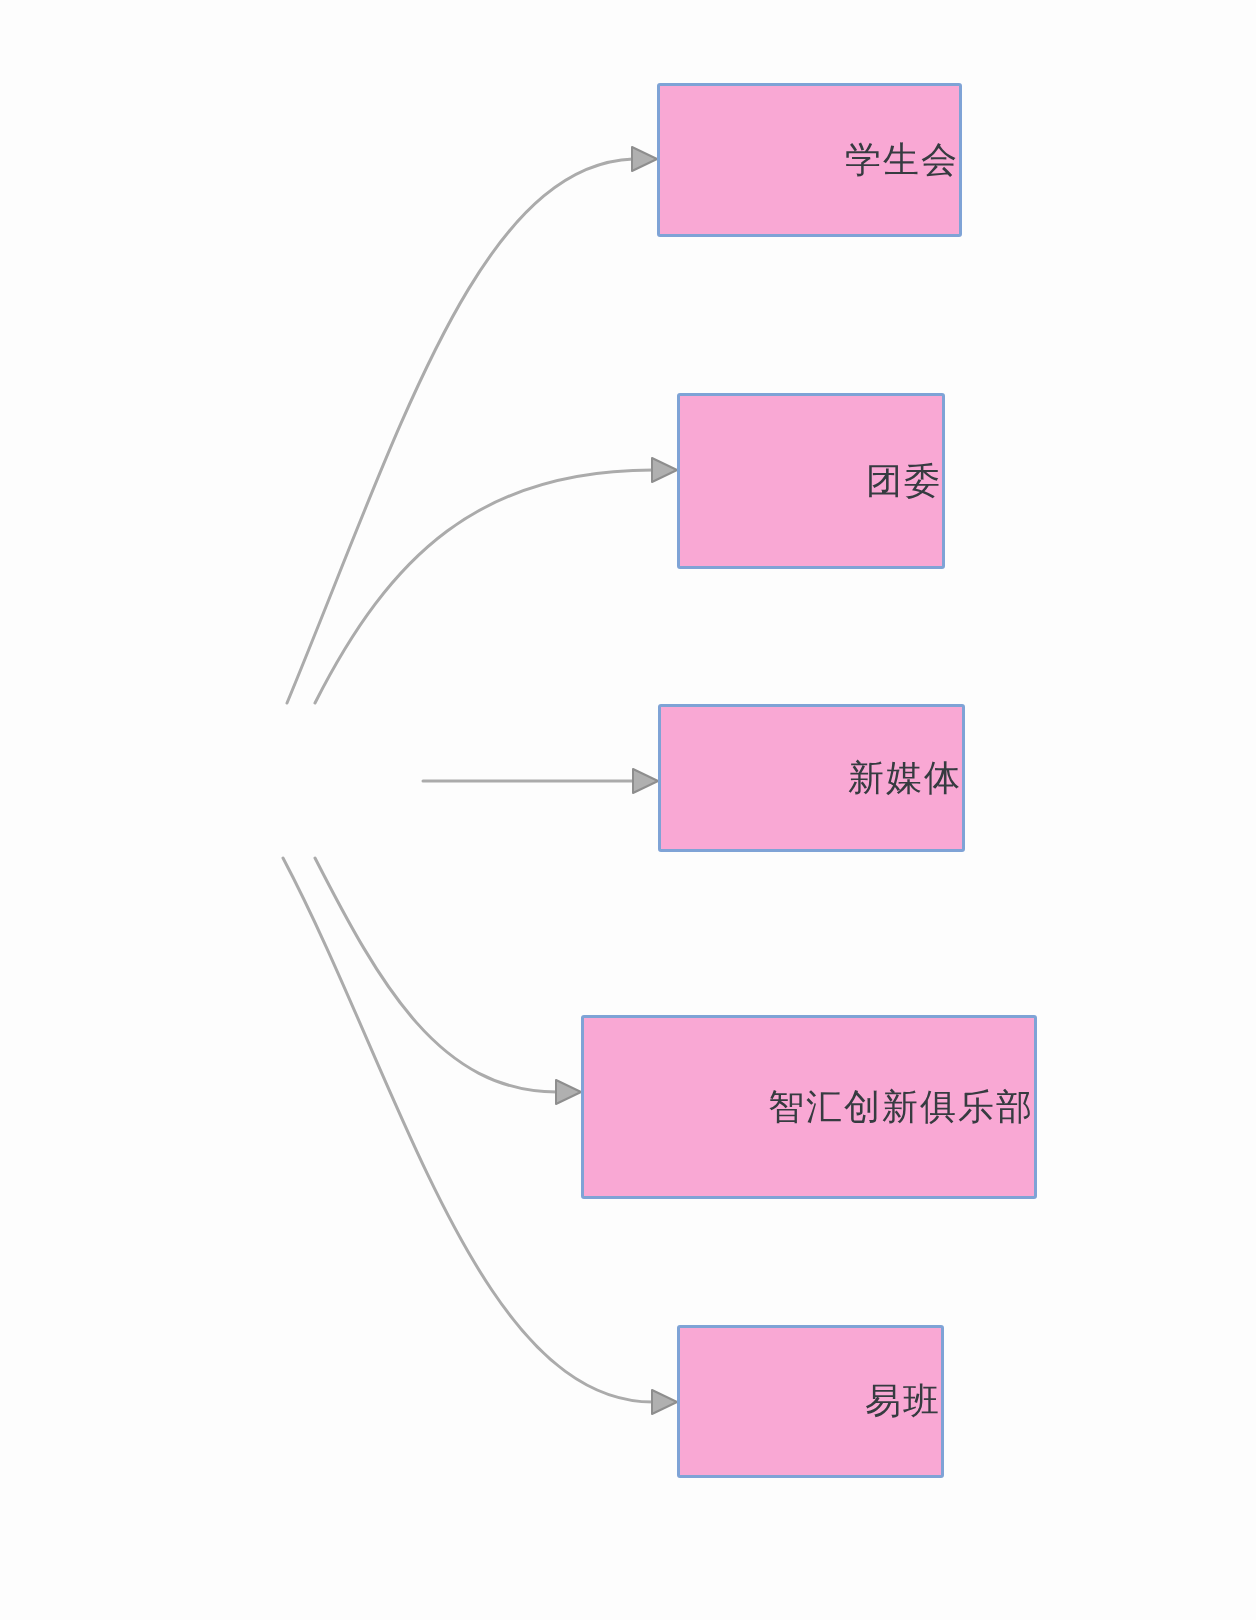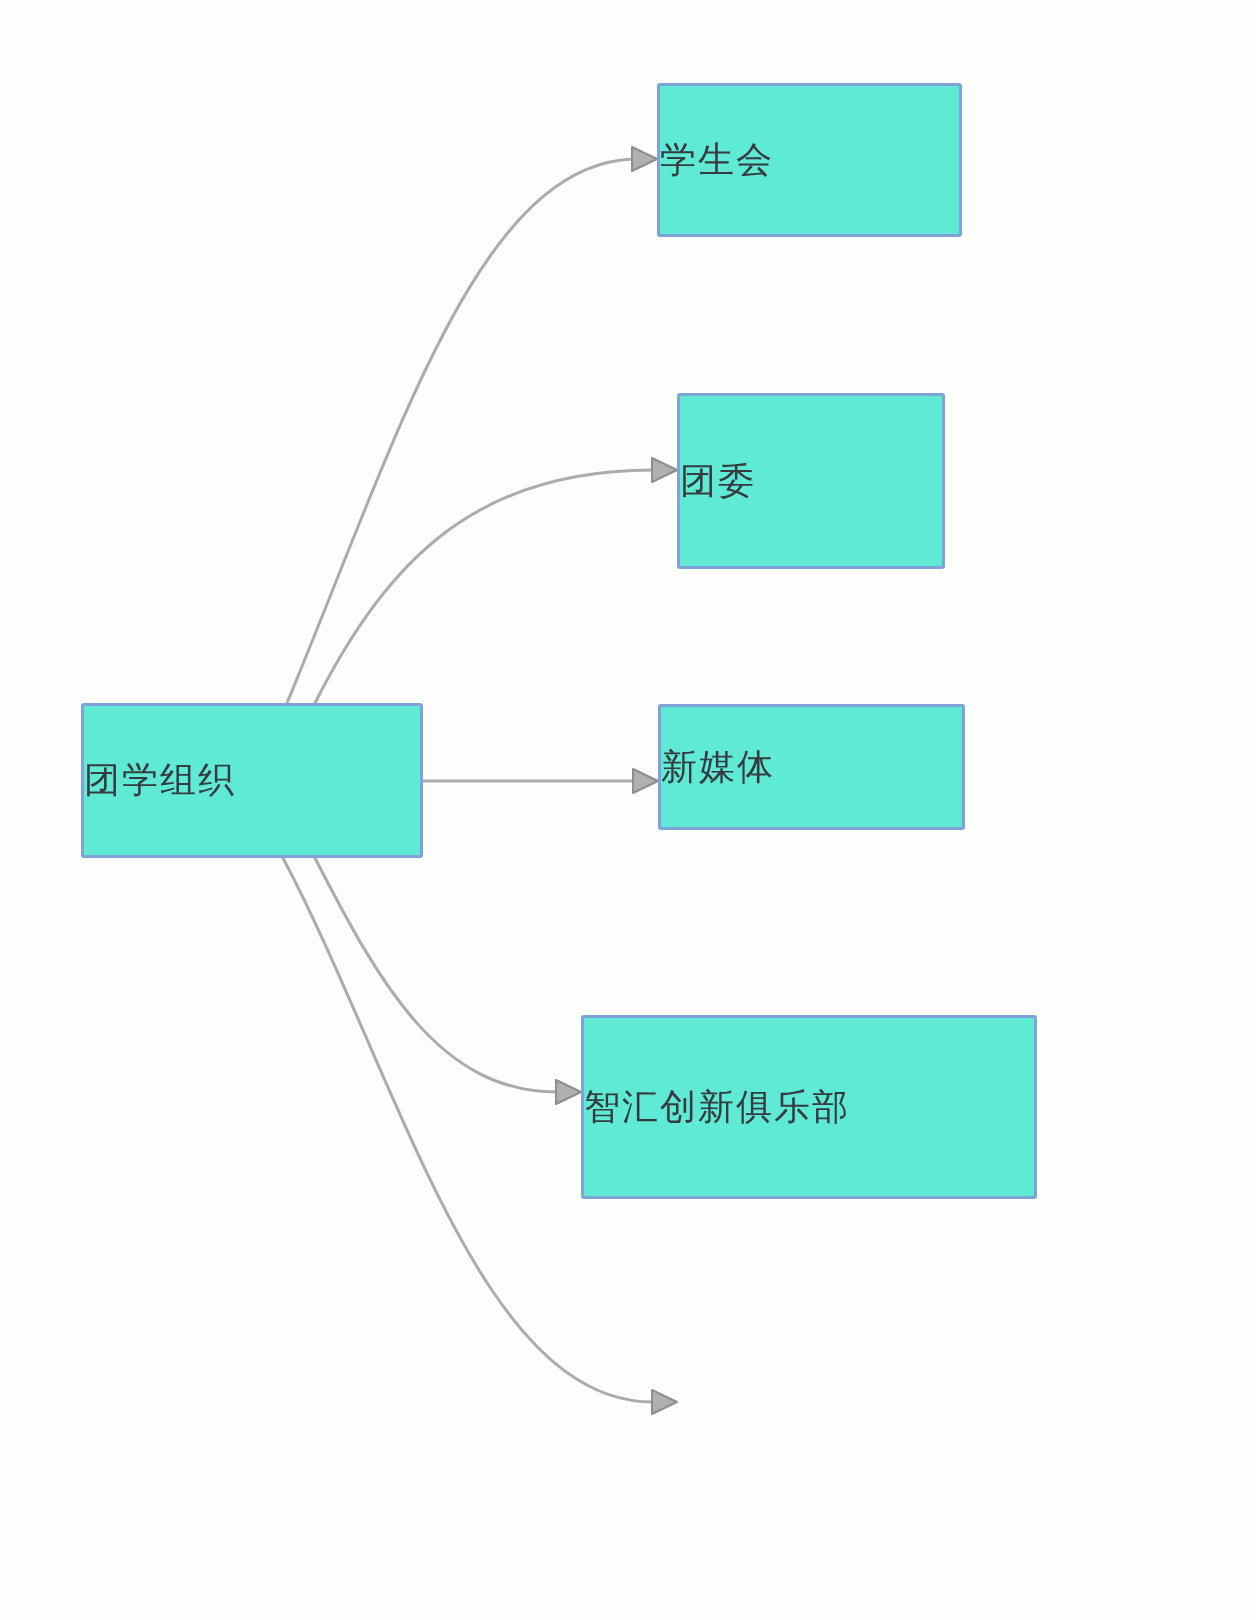--- a/index.html
+++ b/index.html
@@ -30,38 +30,38 @@
   }
   .arrowhead {
     fill: #b0b0b0;
     stroke: #8e8e8e;
     stroke-width: 2;
     stroke-linejoin: round;
   }
   .node {
     position: absolute;
     box-sizing: border-box;
-    background: #5eead4;
+    background: #f9a8d4;
     border: 3px solid #7fa3d6;
     border-radius: 3px;
     display: flex;
     align-items: center;
-    justify-content: flex-start;
+    justify-content: flex-end;
     cursor: default;
   }
   .node .label {
     font-size: 36px;
     letter-spacing: 2px;
     color: #363b40;
     white-space: nowrap;
   }
   .node-root            { left:  81px; top:  703px; width: 342px; height: 155px; }
   .node-student-union   { left: 657px; top:   83px; width: 305px; height: 154px; }
   .node-youth-league    { left: 677px; top:  393px; width: 268px; height: 176px; }
-  .node-new-media       { left: 658px; top:  704px; width: 307px; height: 126px; }
+  .node-new-media       { left: 658px; top:  704px; width: 307px; height: 148px; }
   .node-innovation-club { left: 581px; top: 1015px; width: 456px; height: 184px; }
   .node-yiban           { left: 677px; top: 1325px; width: 267px; height: 153px; }
 </style>
 </head>
 <body>
 
 <div class="canvas">
 
   <svg class="edges" viewBox="0 0 1256 1620" xmlns="http://www.w3.org/2000/svg">
 
@@ -74,34 +74,34 @@
     <path class="edge-path" d="M 423 781 L 634 781"></path>
     <polygon class="arrowhead" points="658,781 633,769 633,793"></polygon>
 
     <path class="edge-path" d="M 315 858 C 380 985, 440 1092, 557 1092"></path>
     <polygon class="arrowhead" points="581,1092 556,1080 556,1104"></polygon>
 
     <path class="edge-path" d="M 283 858 C 400 1080, 480 1402, 653 1402"></path>
     <polygon class="arrowhead" points="677,1402 652,1390 652,1414"></polygon>
   </svg>
 
-  <div class="node node-root">
-    <span class="label">团学组织</span>
-  </div>
 
   <div class="node node-student-union">
     <span class="label">学生会</span>
   </div>
 
   <div class="node node-youth-league">
     <span class="label">团委</span>
   </div>
 
   <div class="node node-new-media">
     <span class="label">新媒体</span>
   </div>
 
   <div class="node node-innovation-club">
     <span class="label">智汇创新俱乐部</span>
   </div>
 
+  <div class="node node-yiban">
+    <span class="label">易班</span>
+  </div>
 
 </div>
 
 </body></html>

